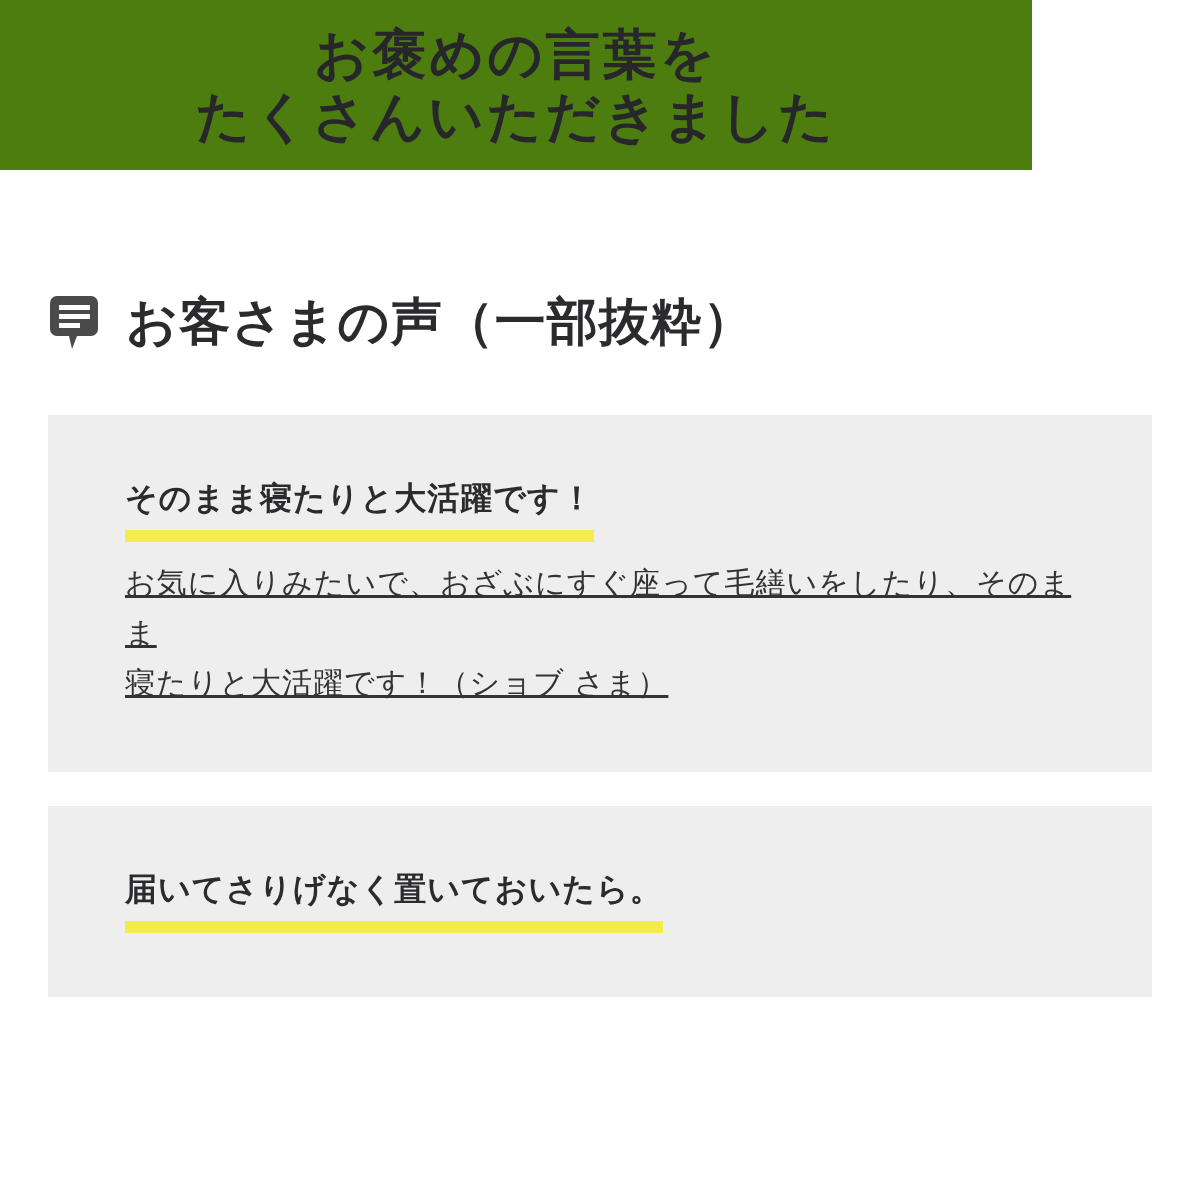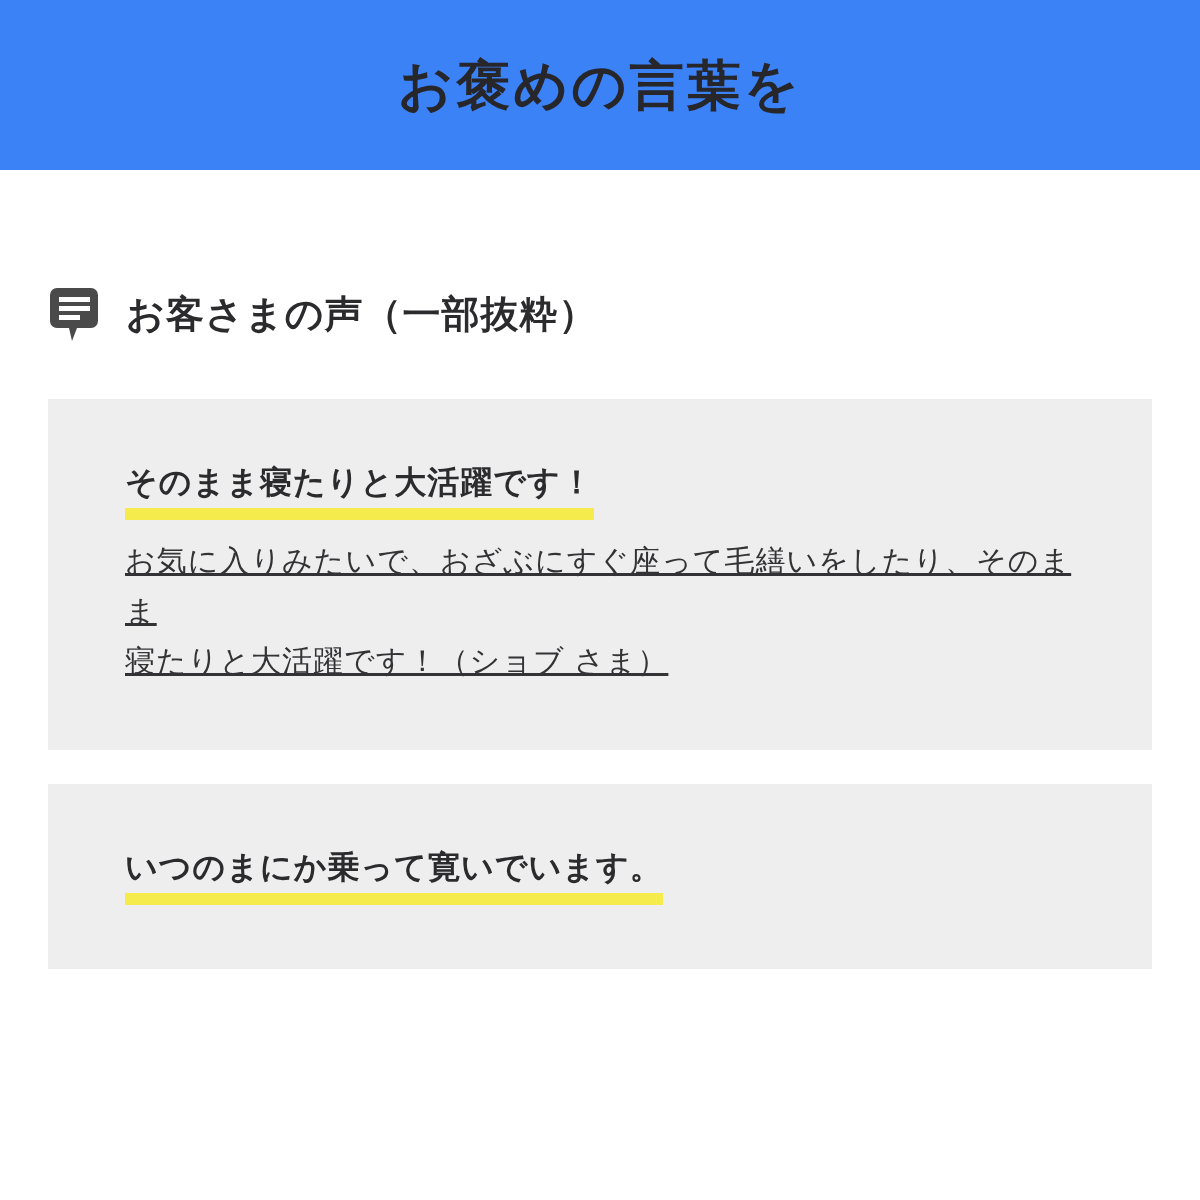--- a/index.html
+++ b/index.html
@@ -13,23 +13,23 @@
   .page {
     position: relative;
     width: 1200px;
     height: 1200px;
     background: #ffffff;
     overflow: hidden;
   }
 
   
   .banner {
-    width: 1200px;
+    width: 1032px;
     height: 170px;
-    background: #3b82f6;
+    background: #4d7c0f;
     display: flex;
     flex-direction: column;
     align-items: center;
     justify-content: center;
     text-align: center;
   }
   .banner-line {
     font-size: 54px;
     line-height: 62px;
     font-weight: 800;
@@ -44,21 +44,21 @@
     gap: 28px;
     margin: 118px 50px 0 50px;
   }
   .bubble-icon {
     width: 48px;
     height: 53px;
     flex: 0 0 auto;
     display: inline-block;
   }
   .section-title {
-    font-size: 38px;
+    font-size: 51px;
     font-weight: 700;
     letter-spacing: 1px;
     color: #2B2B2E;
   }
 
   
   .cards {
     margin: 58px 48px 0 48px;
   }
   .card {
@@ -69,40 +69,41 @@
     margin-top: 34px;
   }
   .card-title {
     font-size: 32px;
     font-weight: 700;
     letter-spacing: 1px;
     color: #2B2B2E;
   }
   .card-title .highlight {
     display: inline-block;
-    padding-bottom: 3px;
+    padding-bottom: 9px;
     border-bottom: 12px solid #F6EB4D;
   }
   .card-body {
     margin-top: 16px;
     font-size: 30px;
     line-height: 50px;
     letter-spacing: 1px;
     color: #333336;
     white-space: pre-line;
     text-decoration: underline;
   }
 </style>
 </head>
 <body>
 
 <div class="page">
 
   <header class="banner">
     <div class="banner-line">お褒めの言葉を</div>
+    <div class="banner-line">たくさんいただきました</div>
   </header>
 
   <div class="section-header">
     <span class="bubble-icon">
       <svg viewBox="0 0 48 53" width="48" height="53" xmlns="http://www.w3.org/2000/svg" aria-hidden="true">
         <path fill="#4A4A4A" d="M7 0 h34 a7 7 0 0 1 7 7 v26 a7 7 0 0 1 -7 7 h-14 l-5 13 -3 -13 h-12 a7 7 0 0 1 -7 -7 v-26 a7 7 0 0 1 7 -7 z"></path>
         <rect x="9" y="9" width="31" height="5" fill="#ffffff"></rect>
         <rect x="9" y="18" width="31" height="5" fill="#ffffff"></rect>
         <rect x="9" y="27" width="21" height="5" fill="#ffffff"></rect>
       </svg>
@@ -115,19 +116,19 @@
     <section class="card">
       <h3 class="card-title">
         <span class="highlight">そのまま寝たりと大活躍です！</span>
       </h3>
       <p class="card-body">お気に入りみたいで、おざぶにすぐ座って毛繕いをしたり、そのまま
 寝たりと大活躍です！（ショブ さま）</p>
     </section>
 
     <section class="card">
       <h3 class="card-title">
-        <span class="highlight">いつのまにか乗って寛いでいます。</span>
+        <span class="highlight">届いてさりげなく置いておいたら。</span>
       </h3>
     </section>
 
   </div>
 
 </div>
 
 </body></html>

